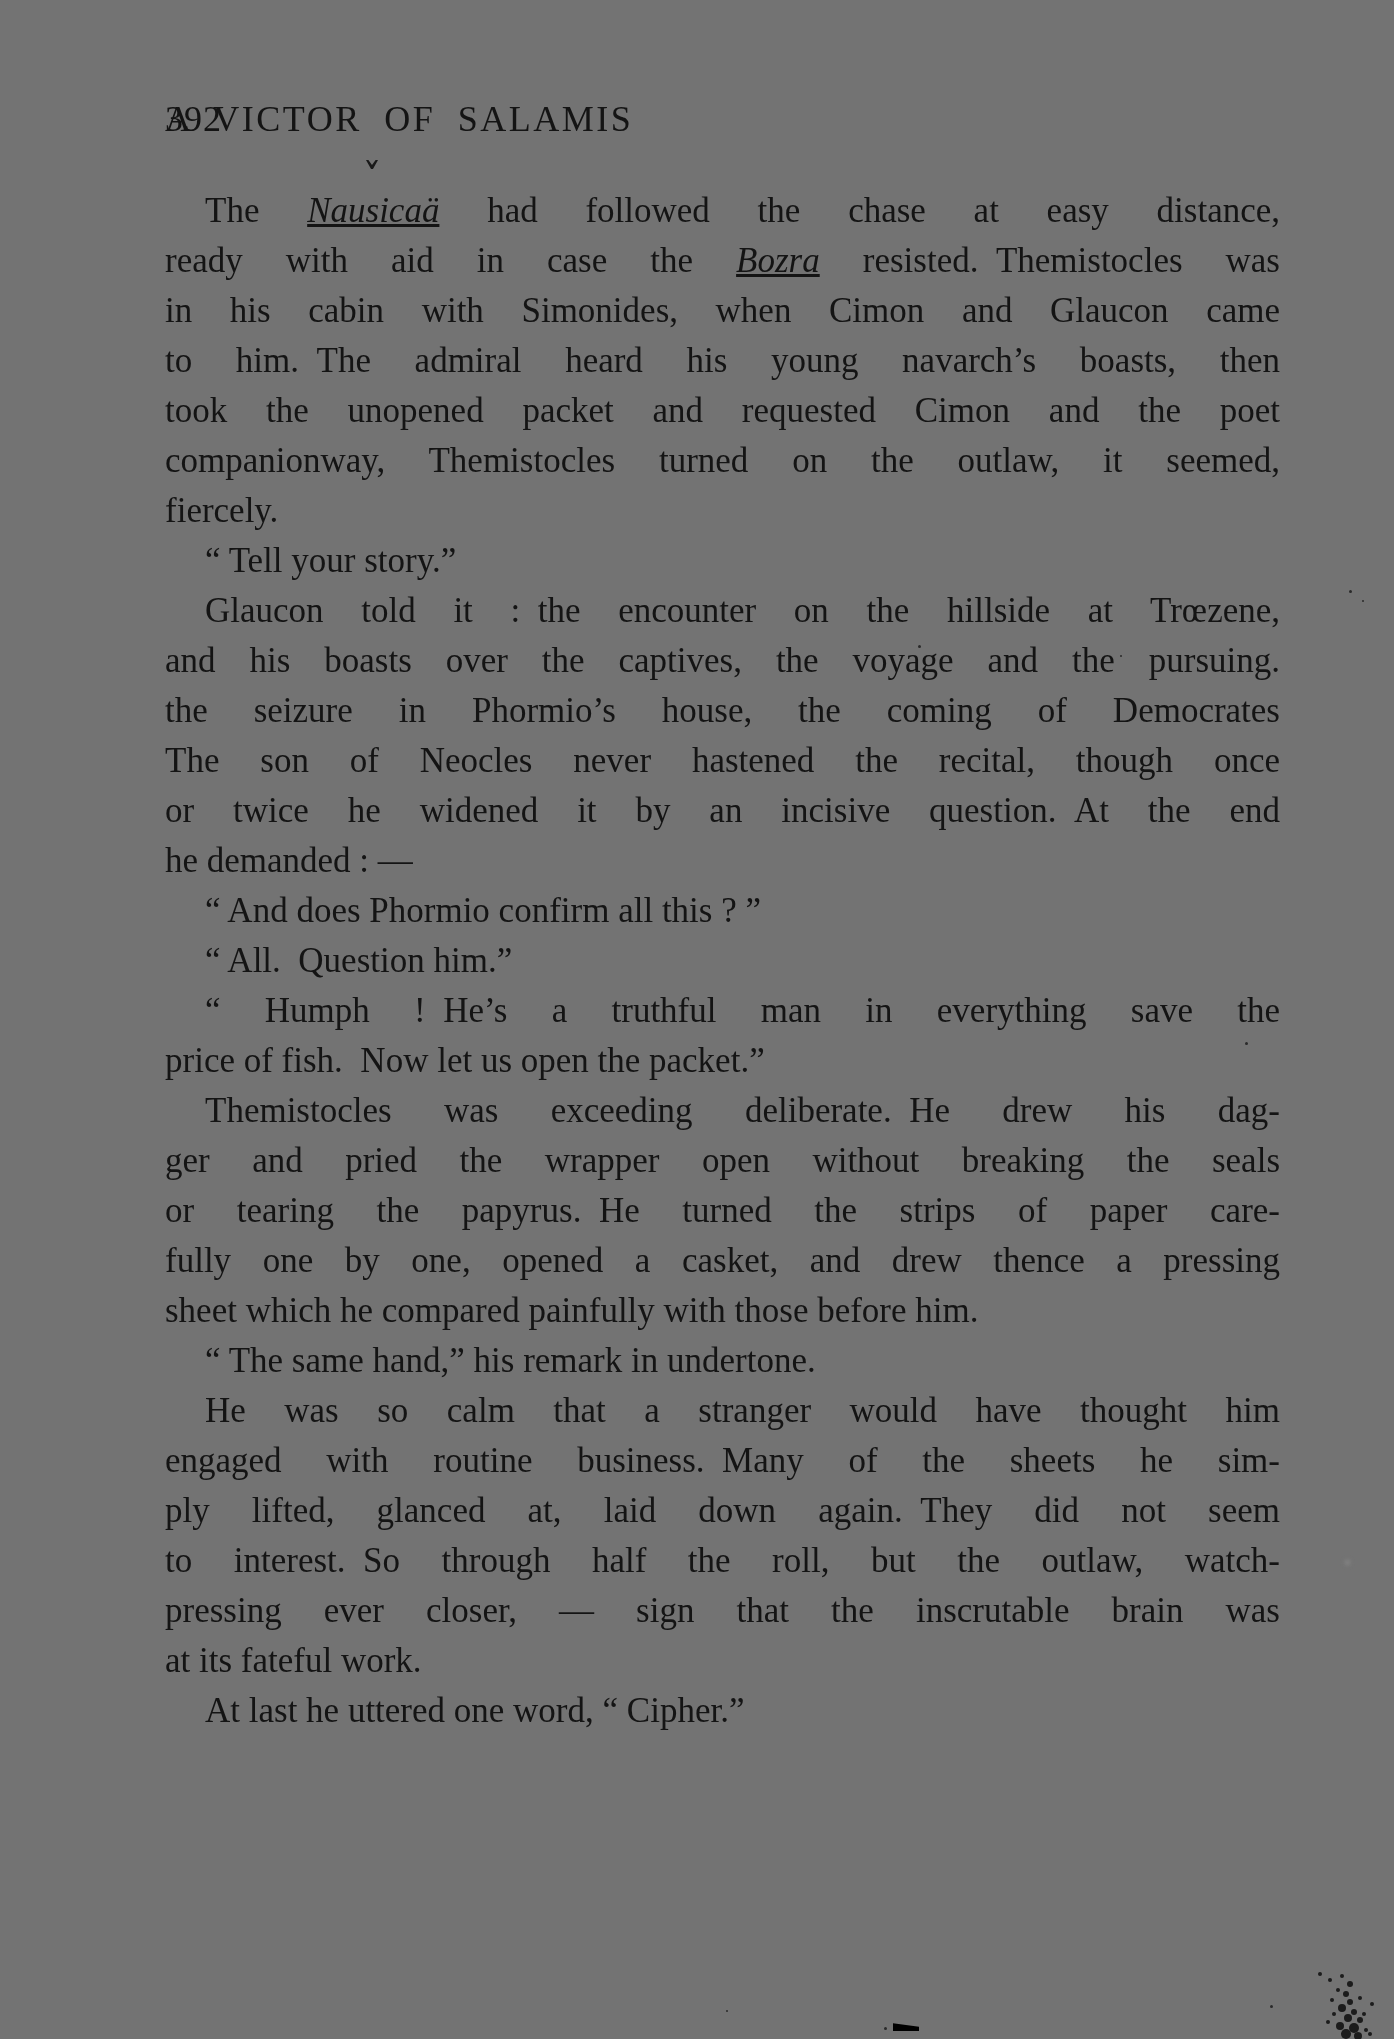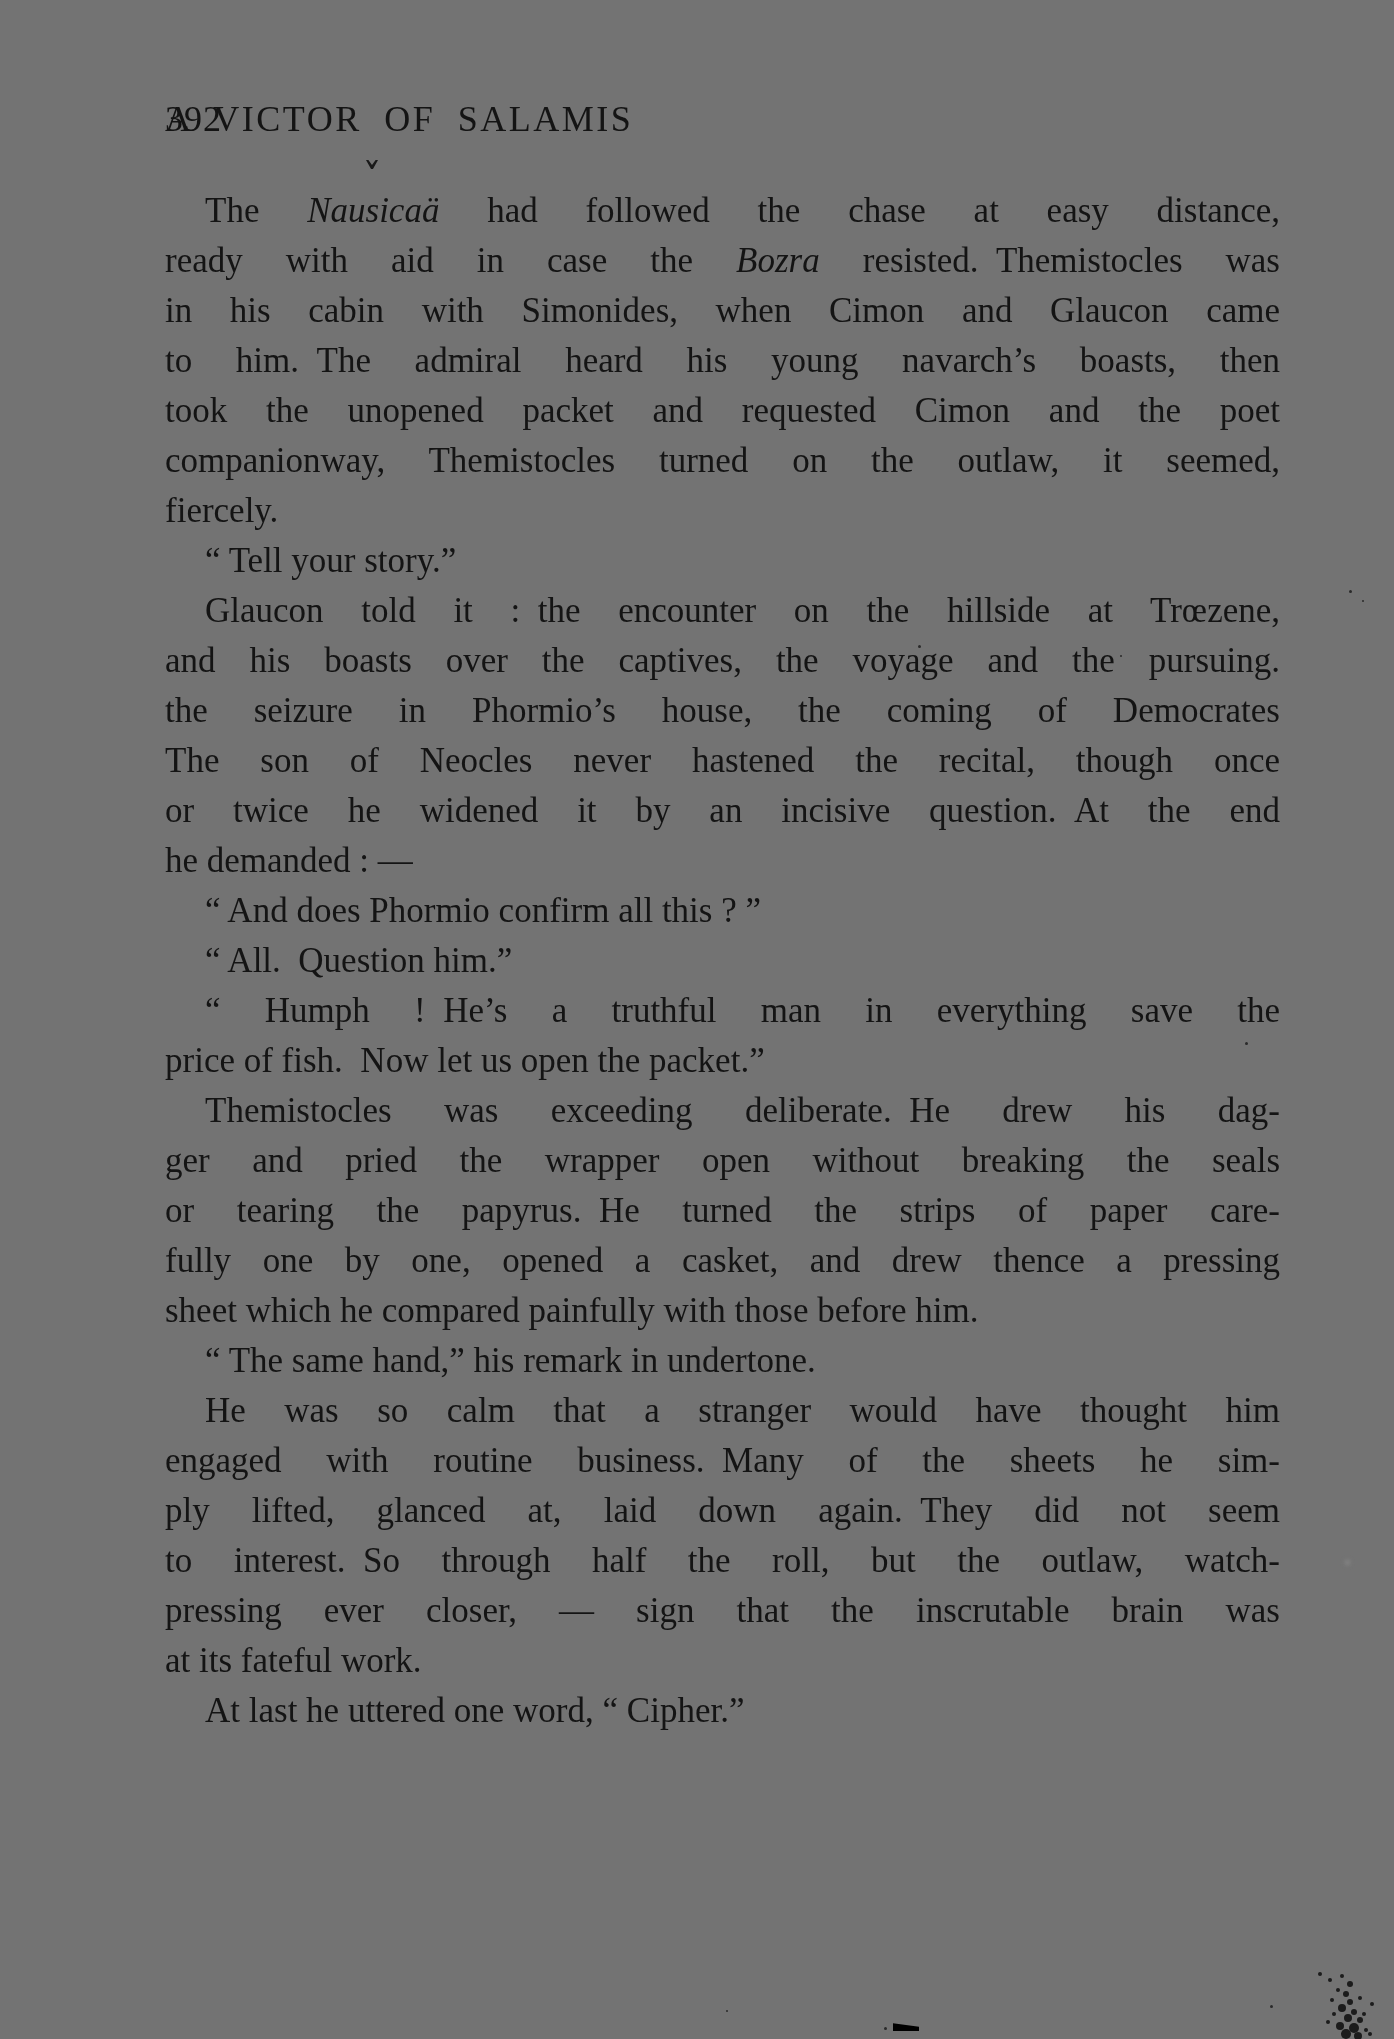--- a/index.html
+++ b/index.html
@@ -20,21 +20,21 @@
     position:absolute;left:0;right:0;top:0;text-align:left;
     letter-spacing:2.5px;word-spacing:11px;
   }
   .text-block{
     position:absolute;left:165px;top:186px;width:1115px;
     font-size:35px;line-height:50px;
   }
   .line{height:50px;overflow:hidden;white-space:normal;}
   .line.j{text-align:justify;text-align-last:justify;}
   .line.in{text-indent:40px;}
-  .it{font-style:italic;}
+  .it{font-style:italic;text-decoration:underline;}
   .speck{position:absolute;background:#2a2a2a;border-radius:50%;}
   .speck.soft{background:#8a8a8a;filter:blur(2px);}
   .vmark{
     position:absolute;width:12px;height:9px;background:#1a1a1a;
     clip-path:polygon(0 0,20% 0,50% 55%,80% 0,100% 0,58% 100%,42% 100%);
   }
   .arrowmark{
     position:absolute;width:26px;height:11px;background:#000;
     clip-path:polygon(0 30%,100% 62%,100% 100%,0 100%);
   }

